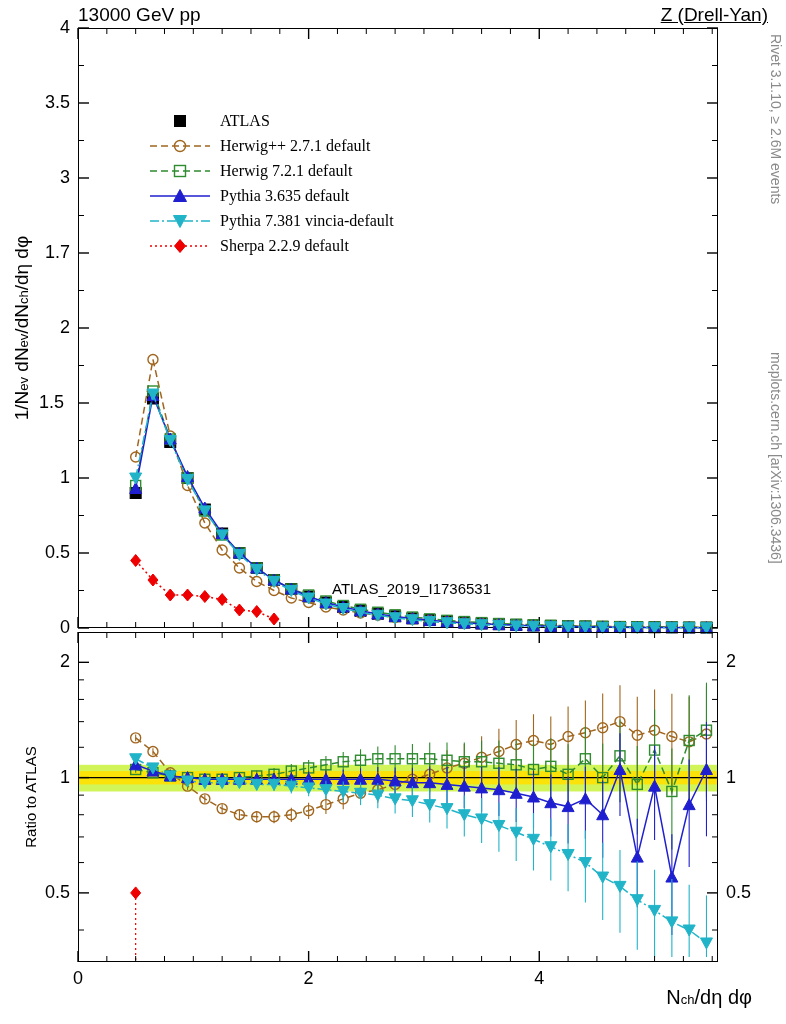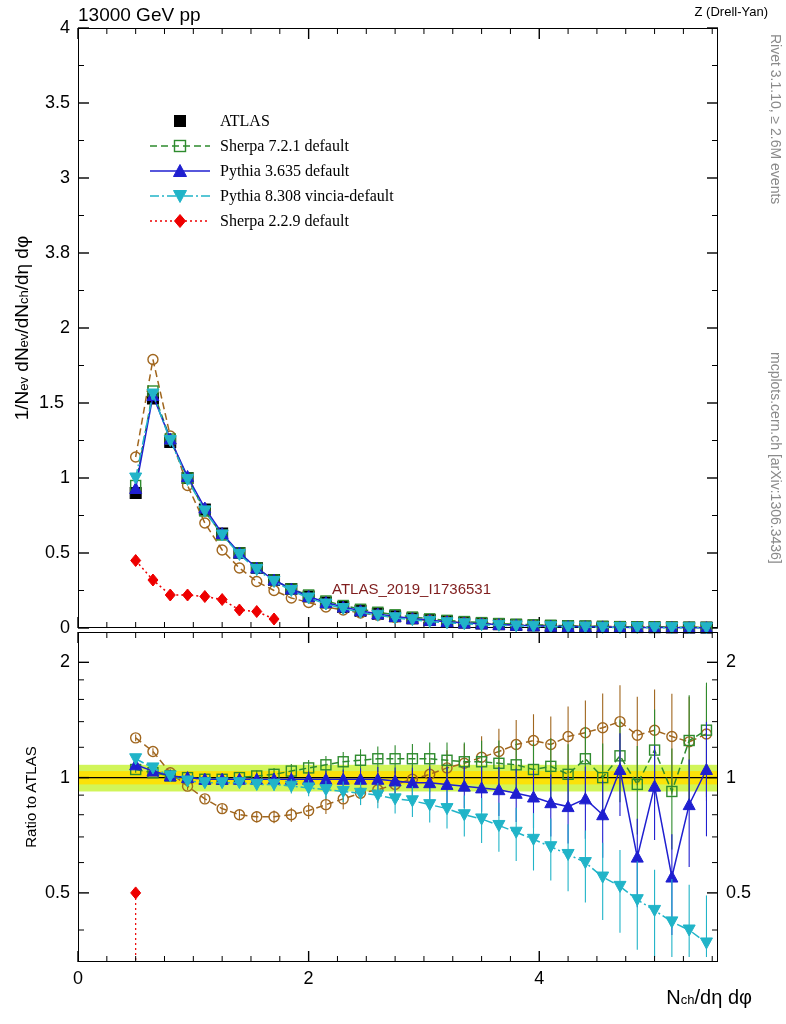--- a/index.html
+++ b/index.html
@@ -4,41 +4,41 @@
 <style>
   html,body{margin:0;padding:0;background:#ffffff;}
   body{width:786px;height:1024px;font-family:"Liberation Sans",sans-serif;color:#000;}
   #root{position:relative;width:786px;height:1024px;overflow:hidden;}
 
   .abs{position:absolute;}
   .txt{font-family:"Liberation Sans",sans-serif;color:#000;white-space:nowrap;}
 
   
   #hdr-left{left:78px;top:4px;font-size:19px;}
-  #hdr-right{right:18px;top:4px;font-size:13px;}
+  #hdr-right{right:18px;top:4px;font-size:19px;text-decoration:underline;}
 
   
   #mainframe{left:78px;top:28px;width:640px;height:600px;border:1.4px solid #000;box-sizing:border-box;}
   #ratioframe{left:78px;top:632px;width:640px;height:330px;border:1.4px solid #000;box-sizing:border-box;}
   .ylab-ratio{font-size:15px;}
 
   
   .vcred{position:absolute;writing-mode:vertical-rl;text-orientation:mixed;color:#8a8a8a;font-size:14px;white-space:nowrap;}
 
   
   #plot-title{left:398px;top:58px;transform:translateX(-50%);font-size:19px;}
 
   
   #legend{left:148px;top:108px;font-size:16px;}
   #legend .row{display:flex;align-items:center;height:25px;}
   #legend .marker{width:64px;height:20px;position:relative;margin-right:8px;}
   #legend .lbl{line-height:20px;font-family:Liberation Serif, serif;}
 
   
-  #watermark{left:332px;top:580px;font-size:15px;color:#7f1d1d;}
+  #watermark{left:332px;top:580px;font-size:15px;color:#000000;}
 
   
   .num{font-size:18px;}
 
   svg{position:absolute;left:0;top:0;overflow:visible;}
 </style>
 </head>
 <body>
 
 <div id="root">
@@ -54,62 +54,71 @@
   <div class="abs txt" style="left:22px;top:328px;transform:translate(-50%,-50%) rotate(-90deg);font-size:19px;">
     1/N<span style="font-size:13px;">ev</span>&nbsp;dN<span style="font-size:13px;">ev</span>/dN<span style="font-size:13px;">ch</span>/dη dφ
   </div>
 
   <div class="abs" id="main-yticks">
       <div class="abs txt num" style="left: 70px; top: 617px; transform: translateX(-100%);">0</div>
       <div class="abs txt num" style="left: 70px; top: 542px; transform: translateX(-100%);">0.5</div>
       <div class="abs txt num" style="left: 70px; top: 467px; transform: translateX(-100%);">1</div>
       <div class="abs txt num" style="left: 64px; top: 392px; transform: translateX(-100%);">1.5</div>
       <div class="abs txt num" style="left: 70px; top: 317px; transform: translateX(-100%);">2</div>
-      <div class="abs txt num" style="left: 70px; top: 242px; transform: translateX(-100%);">3.8</div>
+      <div class="abs txt num" style="left: 70px; top: 242px; transform: translateX(-100%);">1.7</div>
       <div class="abs txt num" style="left: 70px; top: 167px; transform: translateX(-100%);">3</div>
       <div class="abs txt num" style="left: 70px; top: 92px; transform: translateX(-100%);">3.5</div>
       <div class="abs txt num" style="left: 70px; top: 17px; transform: translateX(-100%);">4</div>
     </div>
 
 
   <div class="abs" id="legend">
       <div class="row">
         <div class="marker">
           <svg width="64" height="20">
             <rect x="26.5" y="4.5" width="11" height="11" fill="#000000" stroke="#000000" stroke-width="1"></rect>
           </svg>
         </div>
         <span class="lbl">ATLAS</span>
       </div>
       <div class="row">
         <div class="marker">
           <svg width="64" height="20">
+            <line x1="2" y1="10" x2="62" y2="10" stroke="#a0661e" stroke-width="1.5" stroke-dasharray="7,4"></line>
+            <circle cx="32" cy="10" r="5.5" fill="none" stroke="#a0661e" stroke-width="1.4"></circle>
+          </svg>
+        </div>
+        <span class="lbl">Herwig++ 2.7.1 default</span>
+      </div>
+      <div class="row">
+        <div class="marker">
+          <svg width="64" height="20">
             <line x1="2" y1="10" x2="62" y2="10" stroke="#2e8b2e" stroke-width="1.5" stroke-dasharray="7,4"></line>
             <rect x="26.5" y="4.5" width="11" height="11" fill="none" stroke="#2e8b2e" stroke-width="1.4"></rect>
           </svg>
         </div>
-        <span class="lbl">Sherpa 7.2.1 default</span>
+        <span class="lbl">Herwig 7.2.1 default</span>
       </div>
       <div class="row">
         <div class="marker">
           <svg width="64" height="20">
             <line x1="2" y1="10" x2="62" y2="10" stroke="#1f1fd0" stroke-width="1.5" stroke-dasharray=""></line>
             <polygon points="32,3.5 25.5,15.5 38.5,15.5" fill="#1f1fd0" stroke="#1f1fd0" stroke-width="1"></polygon>
           </svg>
         </div>
         <span class="lbl">Pythia 3.635 default</span>
       </div>
       <div class="row">
         <div class="marker">
           <svg width="64" height="20">
             <line x1="2" y1="10" x2="62" y2="10" stroke="#21b4c8" stroke-width="1.5" stroke-dasharray="9,3,2,3"></line>
             <polygon points="32,16.5 25.5,4.5 38.5,4.5" fill="#21b4c8" stroke="#21b4c8" stroke-width="1"></polygon>
           </svg>
         </div>
-        <span class="lbl">Pythia 8.308 vincia-default</span>
+        <span class="lbl">Pythia 7.381 vincia-default</span>
       </div>
       <div class="row">
         <div class="marker">
           <svg width="64" height="20">
             <line x1="2" y1="10" x2="62" y2="10" stroke="#ee0000" stroke-width="1.5" stroke-dasharray="2,3"></line>
             <polygon points="32,3.5 26.5,10 32,16.5 37.5,10" fill="#ee0000" stroke="#ee0000" stroke-width="1"></polygon>
           </svg>
         </div>
         <span class="lbl">Sherpa 2.2.9 default</span>
       </div>

